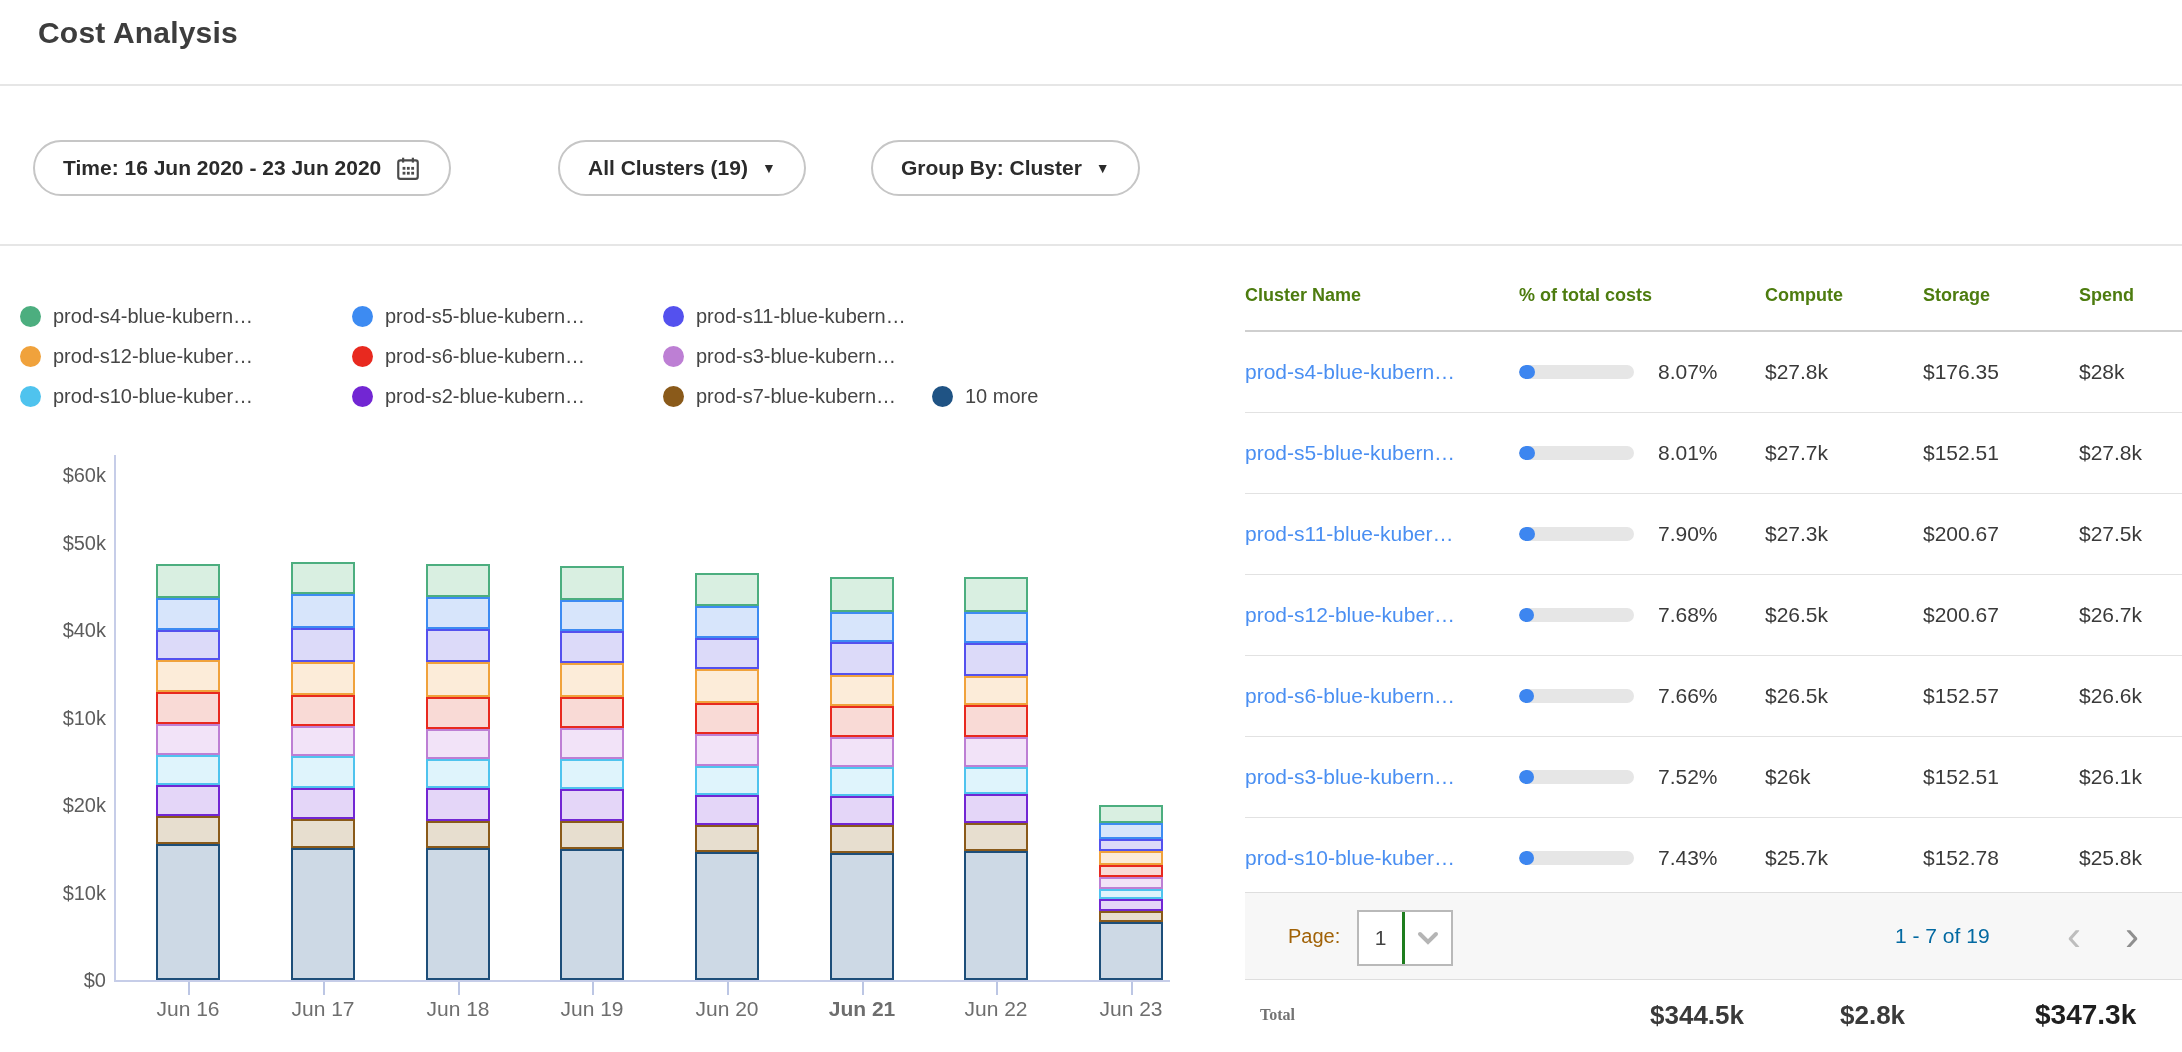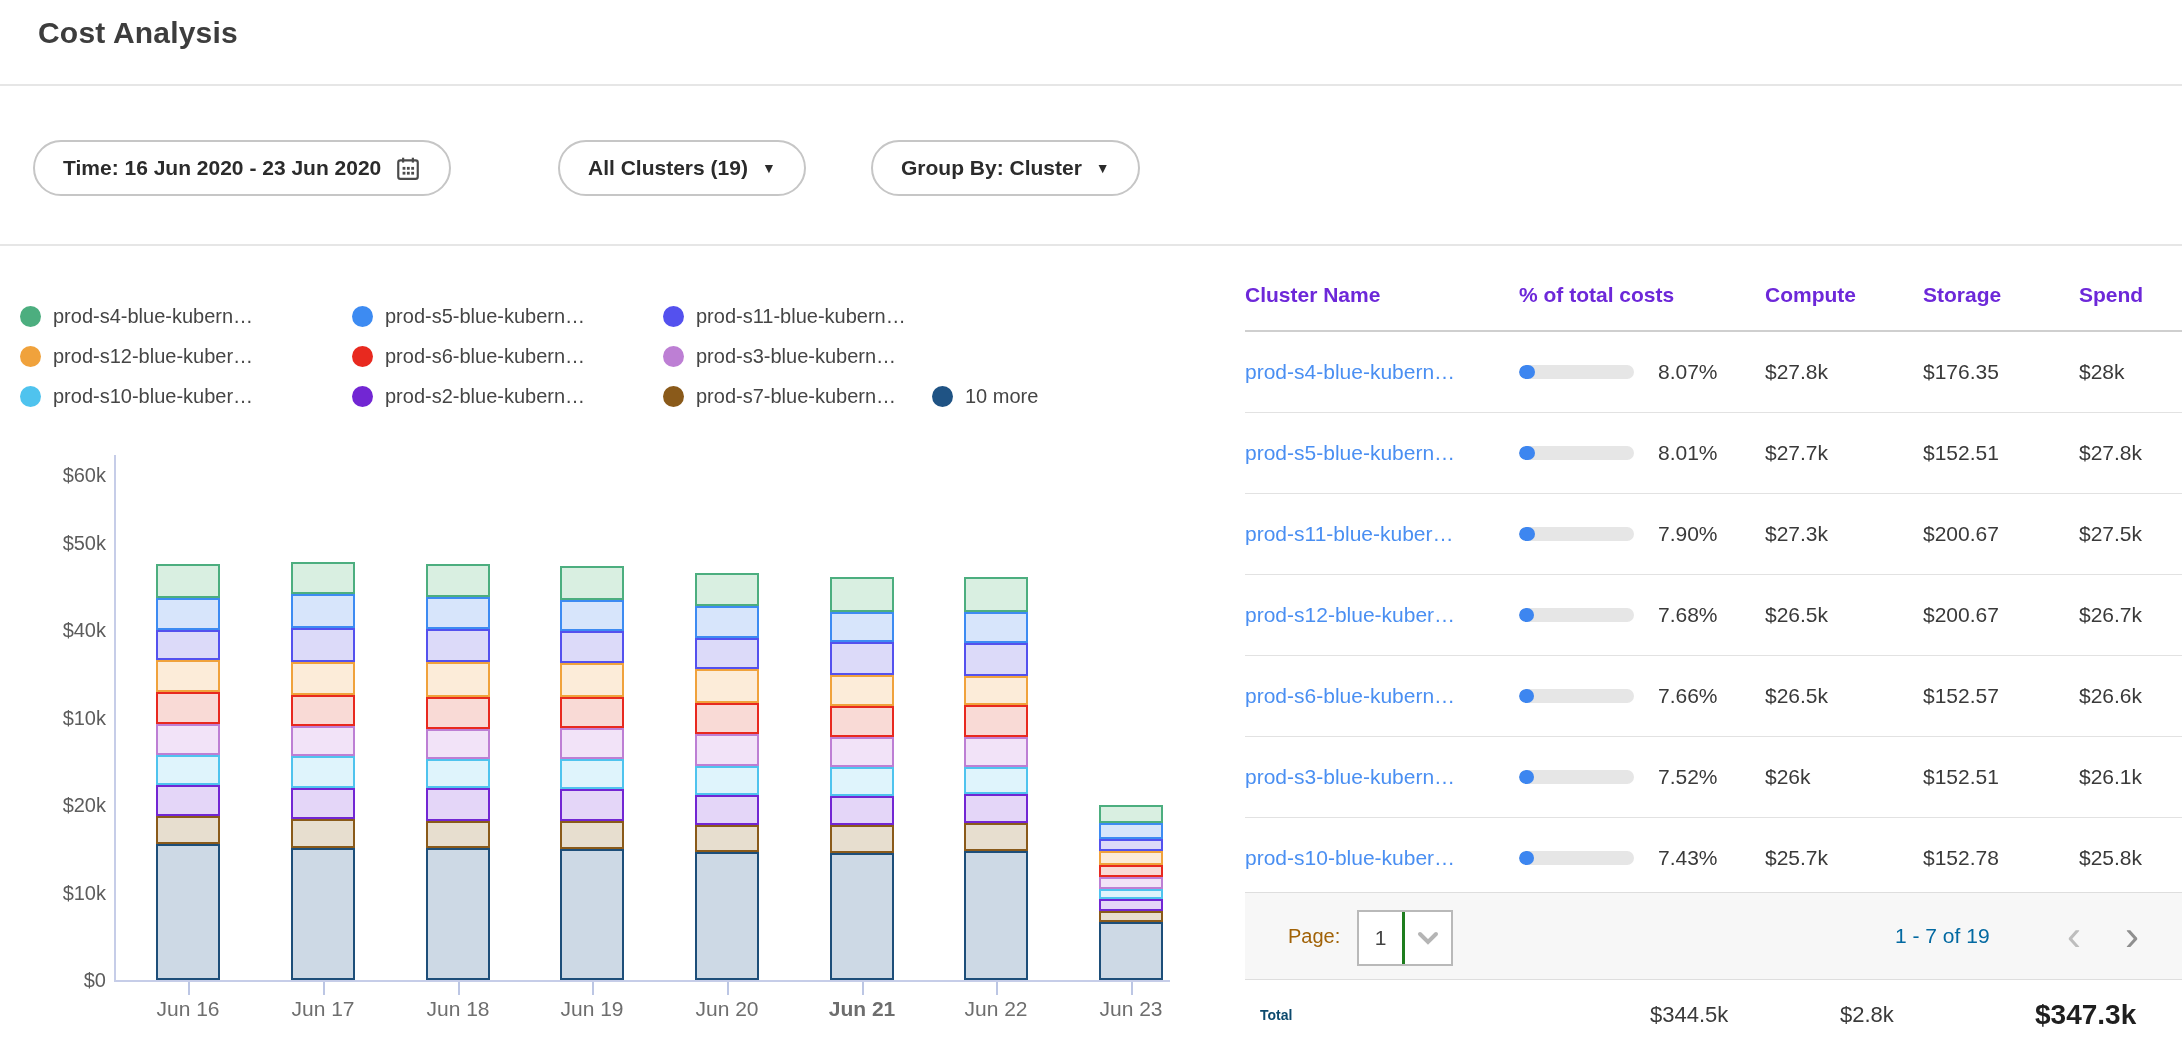--- a/index.html
+++ b/index.html
@@ -25,21 +25,21 @@
   
   .ylabel{width:92px;text-align:right;font-size:20px;color:#5c5c5c;height:24px;line-height:24px;}
   .xlabel{width:130px;text-align:center;font-size:21px;color:#6e6e6e;}
   .axis{background:#c6cde8;}
   .tick{background:#bcc6e4;}
   .bar-seg{box-sizing:border-box;border-style:solid;border-width:2px;}
 
   
   .tbl{left:1245px;width:937px;}
   .thead{display:grid;grid-template-columns:274px 246px 158px 156px 1fr;align-items:center;
-         font-size:21px;font-weight:600;color:#6d28d9;}
+         font-size:18px;font-weight:600;color:#4d7c0f;}
   .trow{display:grid;grid-template-columns:274px 246px 158px 156px 1fr;align-items:center;
         height:80px;border-bottom:1.5px solid #e2e2e2;font-size:21px;}
   .cell-link{color:#4a8ff2;cursor:pointer;white-space:nowrap;}
   .pctcell{display:flex;align-items:center;}
   .pbar{width:115px;height:14px;border-radius:7px;background:#e6e6e6;position:relative;overflow:hidden;}
   .pfill{position:absolute;left:0;top:0;bottom:0;border-radius:7px;}
   .pcttext{margin-left:24px;color:#3a3a3a;}
   .numcell{color:#3a3a3a;}
 
   
@@ -49,22 +49,22 @@
   .page-select{left:112px;top:17px;width:92px;height:52px;background:#fff;border:2px solid #b9b9b9;
                display:grid;grid-template-columns:43px 3px 1fr;align-items:stretch;cursor:pointer;}
   .page-select .val{display:flex;align-items:center;justify-content:center;font-size:21px;color:#444;}
   .page-select .gline{background:#1e7d1e;}
   .page-select .chev{display:flex;align-items:center;justify-content:center;}
   .range-text{left:650px;top:0;height:86px;display:flex;align-items:center;font-size:21px;color:#0369a1;}
   .nav-chev{top:0;height:86px;display:flex;align-items:center;font-size:42px;font-weight:400;cursor:pointer;}
 
   
   .total-row{left:1245px;top:978px;width:937px;height:74px;}
-  .total-label{left:15px;font-size:14px;font-weight:600;color:#0c4a6e;}
-  .total-num{font-size:22px;font-weight:400;color:#3a3a3a;}
+  .total-label{left:15px;font-size:16px;font-weight:600;color:#737373;font-family:Liberation Serif, serif;}
+  .total-num{font-size:26px;font-weight:700;color:#3a3a3a;}
   .total-grand{left:790px;font-size:28px;font-weight:700;color:#1f1f1f;}
   .vcenter{top:0;height:74px;display:flex;align-items:center;}
 </style>
 </head>
 <body>
 
 <div class="abs page-title">Cost Analysis</div>
 <div class="abs divider" style="top:84px"></div>
 
 <div class="abs pill" style="left:33px">

